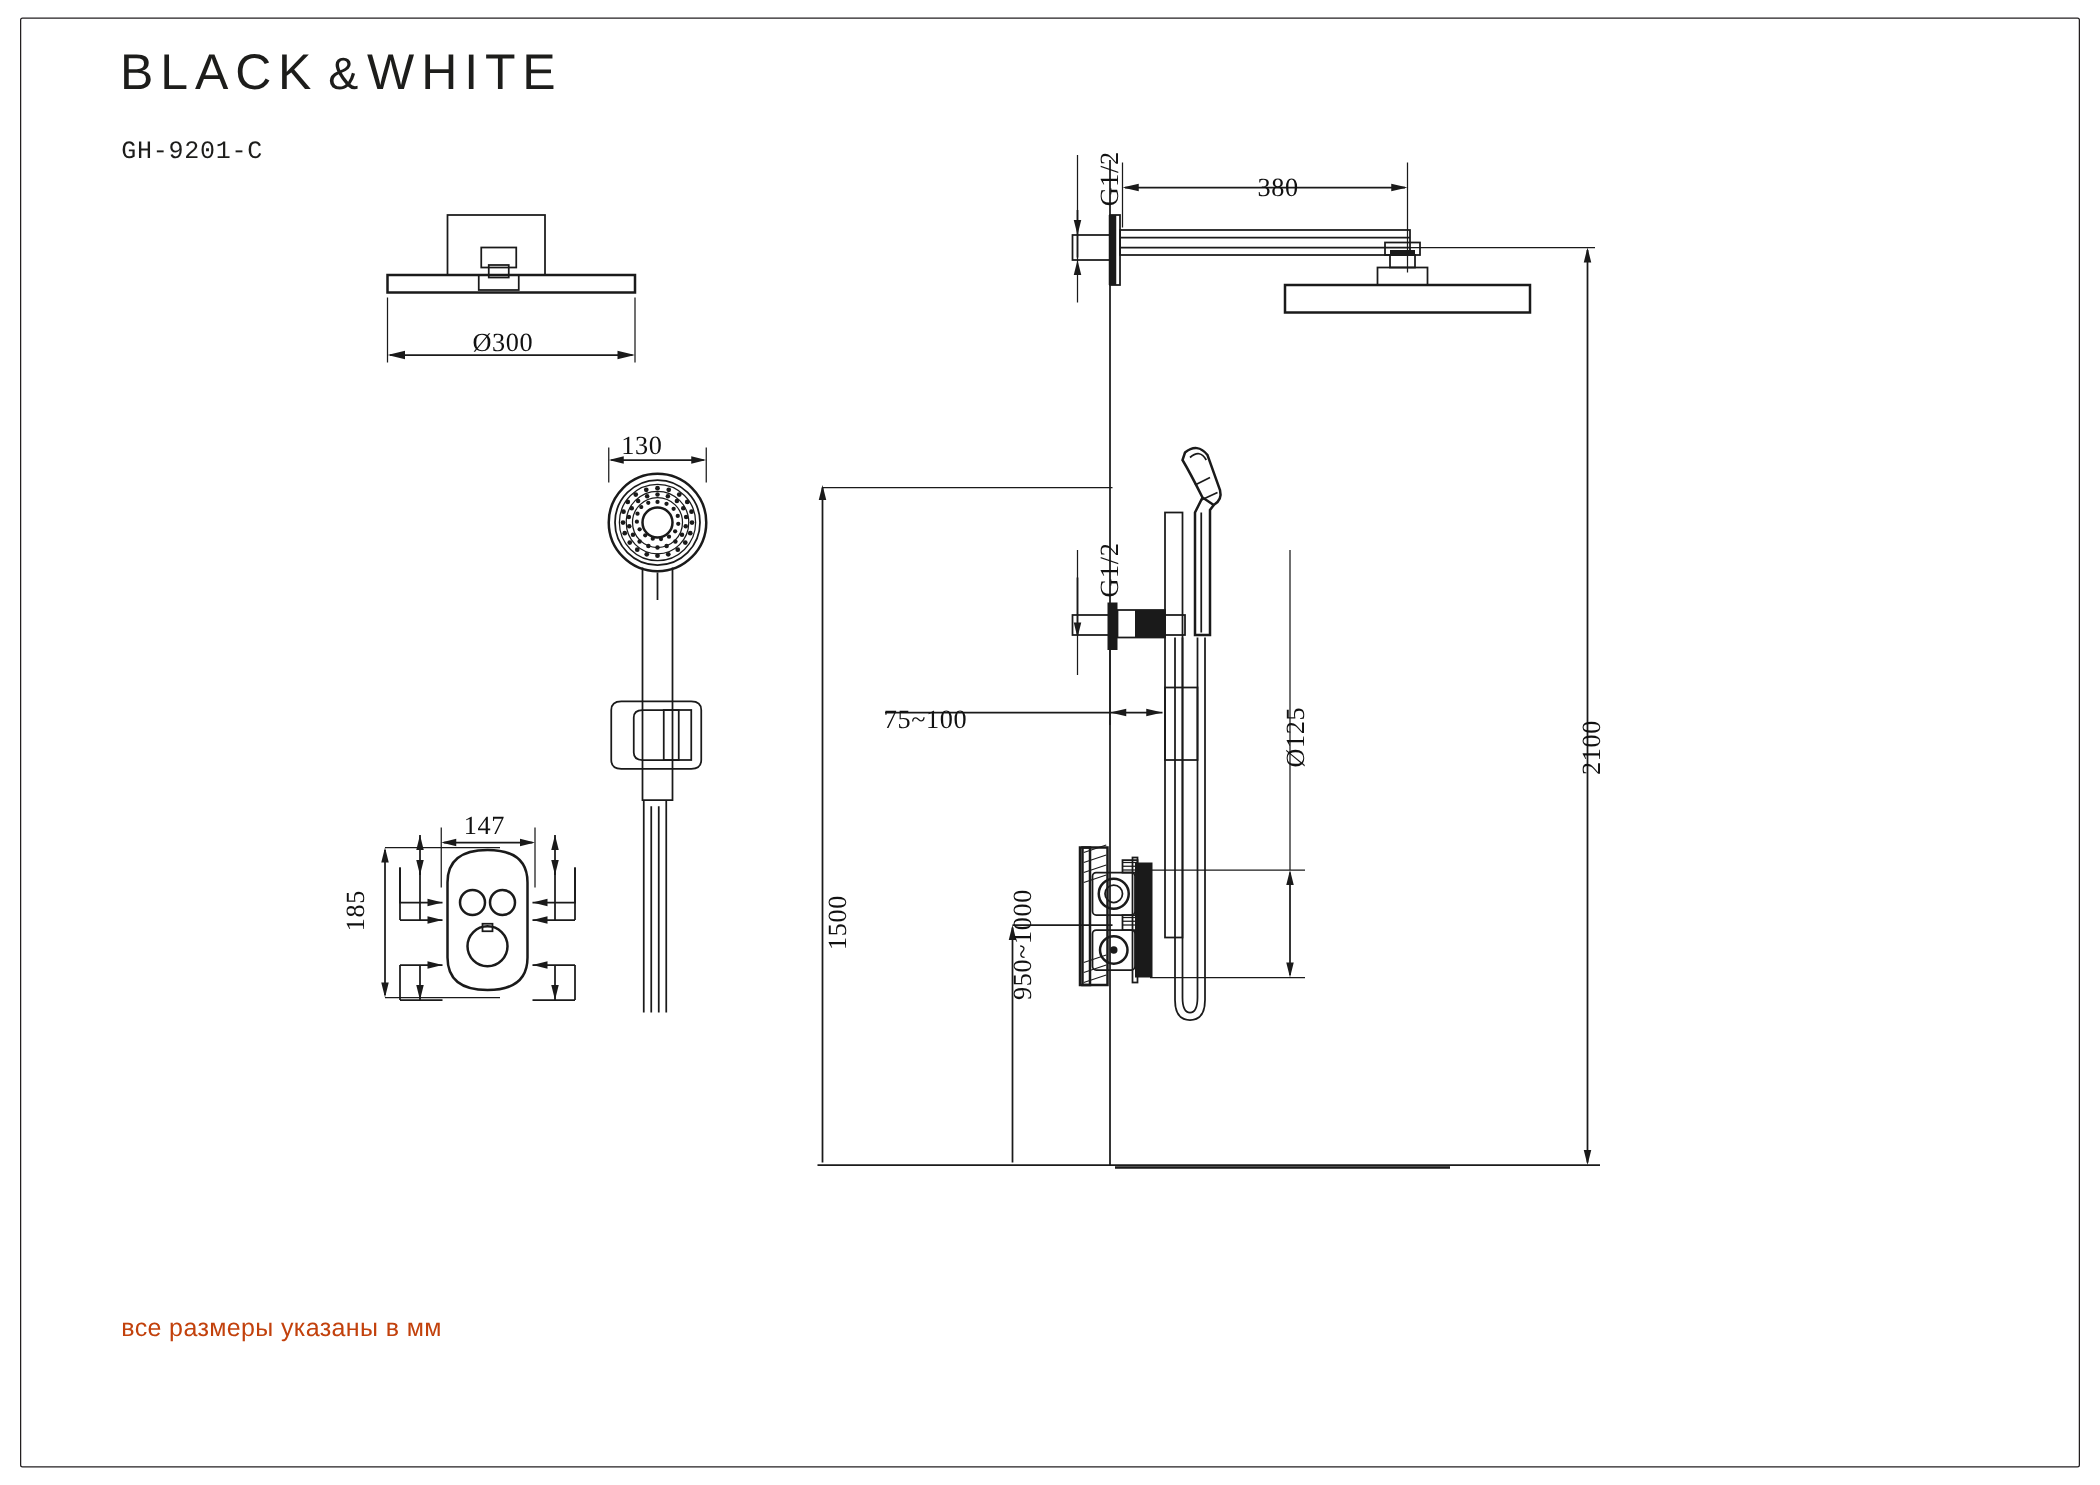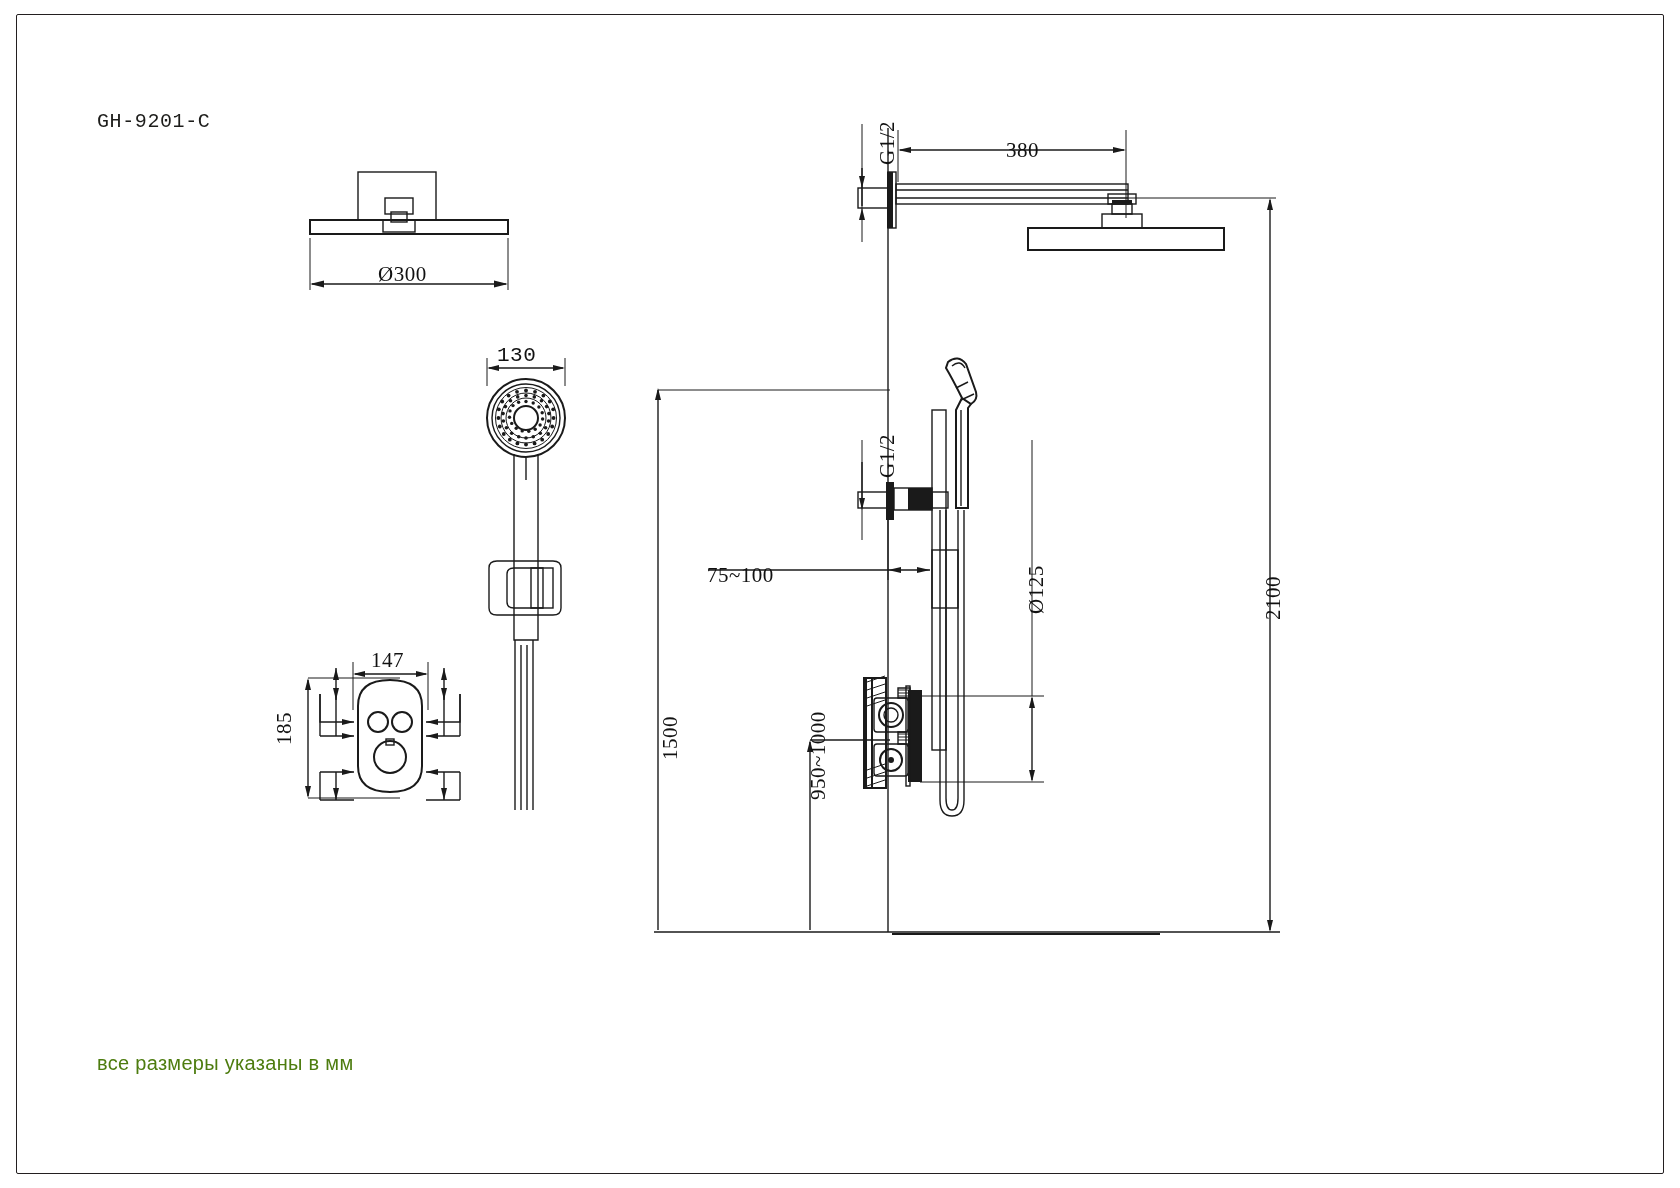--- a/index.html
+++ b/index.html
@@ -37,21 +37,21 @@
     font-family:Liberation Mono, monospace;
     font-size:20px;
     letter-spacing:0.6px;
     color:#1d1d1b;
   }
   .footnote{
     position:absolute;left:97px;top:1052px;
     font-family:"Liberation Sans", sans-serif;
     font-size:20px;
     letter-spacing:.3px;
-    color:#4d7c0f;
+    color:#c2410c;
   }
   .dim-text{
     position:absolute;
     font-family:"Liberation Serif", serif;
     font-size:21px;
     color:#111;
     white-space:nowrap;
     letter-spacing:.5px;
   }
   .rot{transform:rotate(-90deg);transform-origin:left top;}
@@ -61,20 +61,23 @@
   svg .sf{fill:#1a1a1a;stroke:none;}
   svg .thin{fill:none;stroke:#1a1a1a;stroke-width:1;}
 </style>
 </head>
 <body>
 
 <div id="sheet">
 
   <div class="sheet-border"></div>
 
+  <div class="brand">
+    <span>BLACK</span><span class="amp" style="padding:0 4px 0 8px;">&amp;</span><span>WHITE</span>
+  </div>
   <div class="model">GH-9201-C</div>
   <div class="footnote">все размеры указаны в мм</div>
 
   <svg style="left:280px;top:160px;" width="260" height="150" viewBox="0 0 260 150">
 
     <rect class="s" x="78" y="12" width="78" height="48"></rect>
 
     <rect class="s" x="105" y="38" width="28" height="16"></rect>
     <rect class="s" x="111" y="52" width="16" height="10"></rect>
     <rect class="s" x="103" y="60" width="32" height="12"></rect>
@@ -173,21 +176,21 @@
 
     <path class="s" d="M 34 228 L 34 268 Q 34 275 42 275 L 98 275 Q 106 275 106 268 L 106 228 Q 106 221 98 221 L 42 221 Q 34 221 34 228 Z"></path>
     <path class="s" d="M 52 234 L 52 262 Q 52 268 59 268 L 88 268 L 88 228 L 59 228 Q 52 228 52 234 Z"></path>
     <rect class="s" x="76" y="228" width="22" height="40"></rect>
 
     <path class="s" d="M 60 300 L 60 470"></path>
     <path class="s" d="M 78 300 L 78 470"></path>
     <path class="s" d="M 66 305 L 66 470"></path>
     <path class="s" d="M 72 305 L 72 470"></path>
   </svg>
-  <div class="dim-text" style="left:497px;top:344px;font-family:Liberation Mono, monospace;">130</div>
+  <div class="dim-text" style="left:497px;top:344px;">130</div>
 
   <svg style="left:280px;top:640px;" width="220" height="180" viewBox="0 0 220 180">
 
     <path class="s2" d="M 78 66 Q 78 40 110 40 Q 142 40 142 66 L 142 126 Q 142 152 110 152 Q 78 152 78 126 Z"></path>
 
     <circle class="s2" cx="98" cy="82" r="10"></circle>
     <circle class="s2" cx="122" cy="82" r="10"></circle>
     <circle class="s2" cx="110" cy="117" r="16"></circle>
     <rect class="s" x="106" y="99" width="8" height="6"></rect>
 

